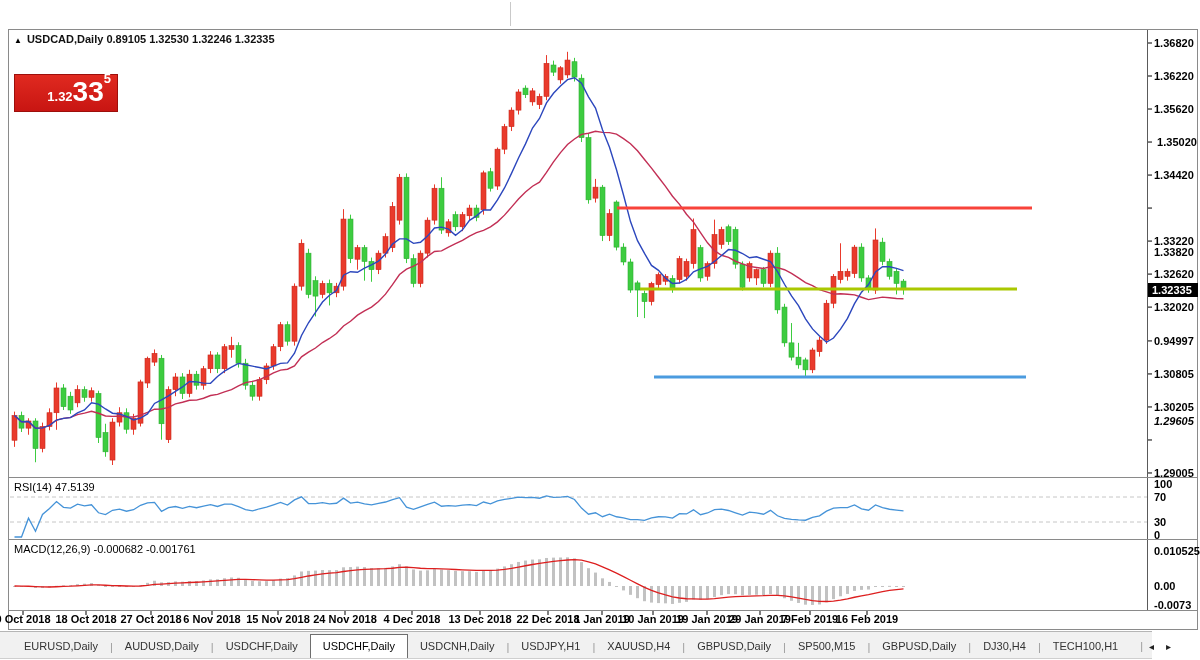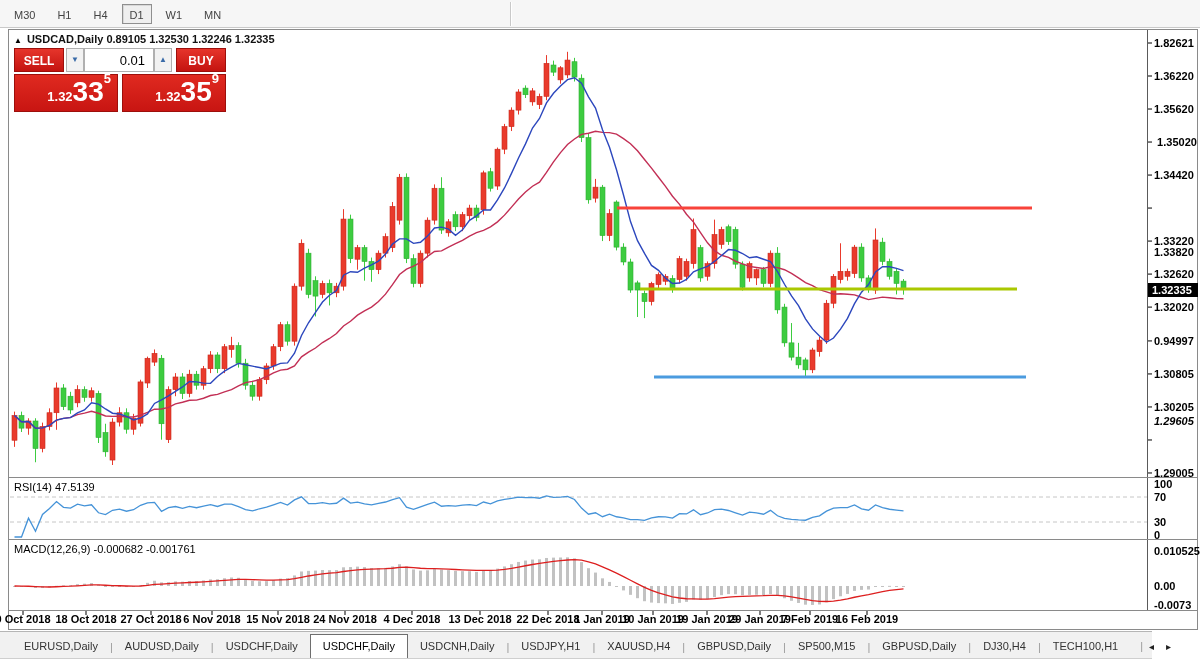--- a/index.html
+++ b/index.html
@@ -81,23 +81,20 @@
   .tab-sep { color:#9a9a9a; line-height:22px; font-size:11px; }
   .tab-arrows { margin-left:10px; line-height:22px; font-size:10px; color:#222;
                 white-space:nowrap; }
   .tab-arrow { padding:0 6px; cursor:pointer; }
 </style>
 </head>
 <body>
 
 <div id="stage">
 
-  <div id="toolbar" class="abs">
-    <div id="tf-buttons" style="padding-left:6px;"><span class="tf-btn">M30</span><span class="tf-btn">H1</span><span class="tf-btn">H4</span><span class="tf-btn active">D1</span><span class="tf-btn">W1</span><span class="tf-btn">MN</span></div>
-  </div>
   <div id="toolbar-sep" class="abs"></div>
 
   <div id="chart-window" class="abs"></div>
 
   <svg id="chart-svg" class="abs" style="left:0;top:0;" width="1200" height="660">
       <g>
         <line x1="10" y1="497" x2="1147" y2="497" stroke="#c6c6c6" stroke-width="1" stroke-dasharray="4 3"></line>
         <line x1="10" y1="522" x2="1147" y2="522" stroke="#c6c6c6" stroke-width="1" stroke-dasharray="4 3"></line>
       </g>
       <g>
@@ -533,40 +530,30 @@
   <div id="chart-title" class="abs">
     <span id="title-arrow">▲</span><span>USDCAD,Daily  0.89105 1.32530 1.32246 1.32335</span>
   </div>
 
   <div id="axis-vline" class="abs"></div>
   <div class="panel-sep abs" style="top:477px;"></div>
   <div class="panel-sep abs" style="top:539px;"></div>
   <div class="panel-sep abs" style="top:610px;"></div>
 
   <div id="trade-panel" class="abs">
-    <div class="tp-row1">
-      <div id="sell-btn" class="tp-btn">SELL</div>
-      <div id="lot-down" class="spin-btn"><span>▼</span></div>
-      <input id="lot-field" value="0.01" style="">
-      <div id="lot-up" class="spin-btn"><span>▲</span></div>
-      <div id="buy-btn" class="tp-btn">BUY</div>
-    </div>
     <div id="sell-box" class="price-box">
       <div class="pb-inner"><span class="pb-small">1.32</span><span class="pb-big">33</span><span class="pb-sup">5</span></div>
     </div>
-    <div id="buy-box" class="price-box">
-      <div class="pb-inner"><span class="pb-small">1.32</span><span class="pb-big">35</span><span class="pb-sup">9</span></div>
-    </div>
   </div>
 
   <div class="ind-label" style="top:481px;">RSI(14) 47.5139</div>
   <div class="ind-label" style="top:543px;">MACD(12,26,9) -0.000682 -0.001761</div>
 
   <div id="price-ticks">
-      <div class="ptick" style="top: 37px;">1.82621</div>
+      <div class="ptick" style="top: 37px;">1.36820</div>
       <div class="ptick" style="top: 70.012px;">1.36220</div>
       <div class="ptick" style="top: 103.024px;">1.35620</div>
       <div class="ptick" style="top: 136.036px; text-align: center;">1.35020</div>
       <div class="ptick" style="top: 169.048px;">1.34420</div>
       <div class="ptick" style="top: 202.06px; margin-top: 44px;">1.33820</div>
       <div class="ptick" style="top: 235.072px;">1.33220</div>
       <div class="ptick" style="top: 268.084px;">1.32620</div>
       <div class="ptick" style="top: 301.096px;">1.32020</div>
       <div class="ptick" style="top: 334.933px;">0.94997</div>
       <div class="ptick" style="top: 367.945px;">1.30805</div>

